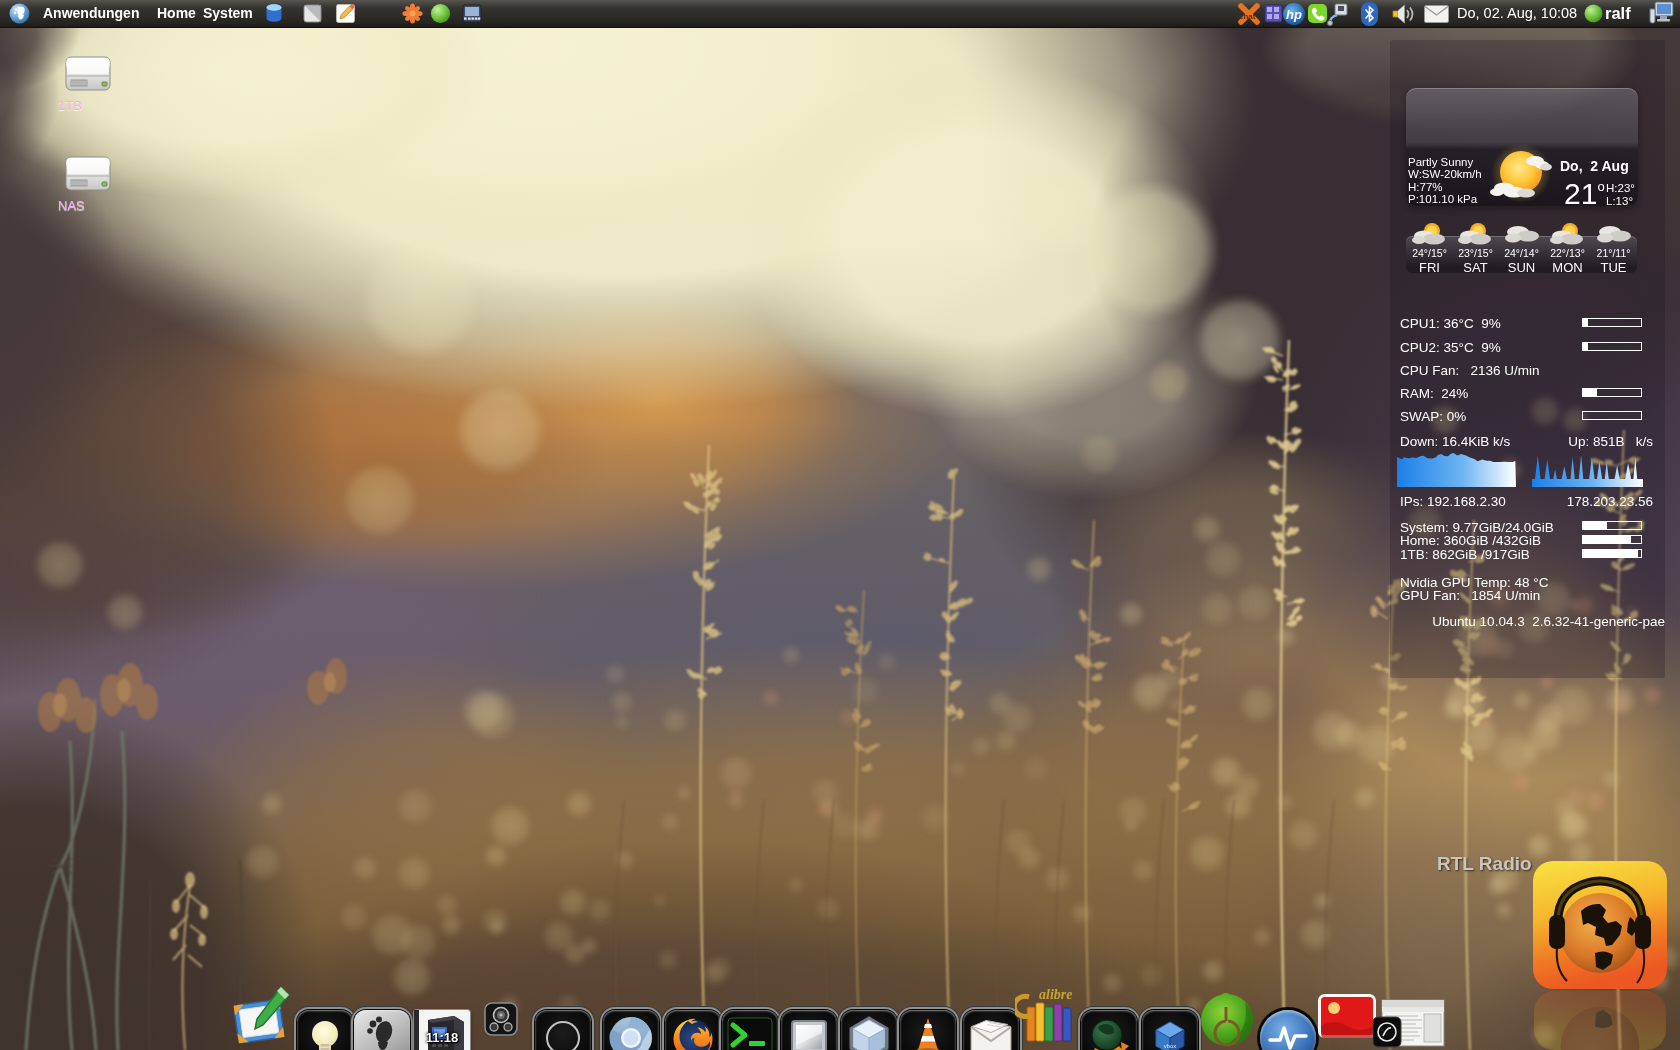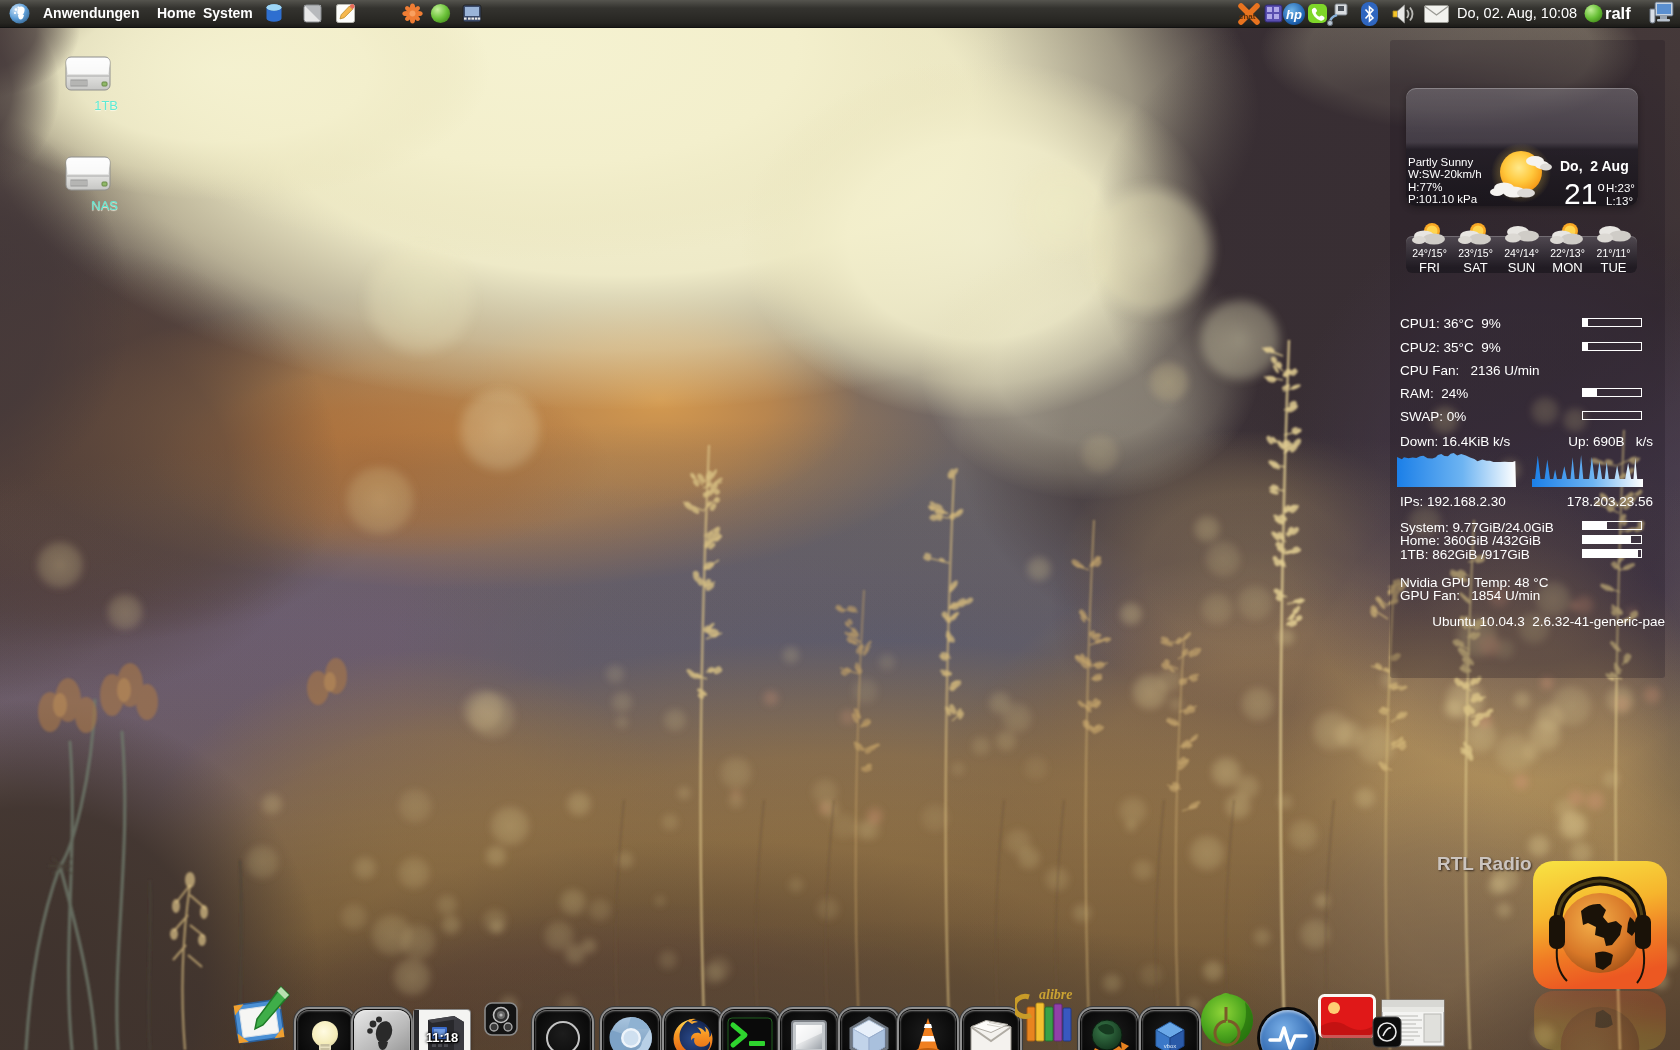--- a/index.html
+++ b/index.html
@@ -3,21 +3,21 @@
 <style>
 html,body{margin:0;padding:0;}
 body{width:1680px;height:1050px;overflow:hidden;position:relative;
  font-family:"Liberation Sans",sans-serif;background:#000;}
 #wall{position:absolute;left:0;top:0;width:1680px;height:1050px;}
 #panel{position:absolute;left:0;top:0;width:1680px;height:27px;
  background:linear-gradient(#55544e,#34332f 30%,#262521 85%,#1b1a17);
  border-bottom:1px solid #111;}
 .ptxt{position:absolute;top:5px;color:#fff;font-size:14px;font-weight:bold;}
 .abs{position:absolute;}
-.lbl{position:absolute;color:#5eead4;font-size:13px;text-align:right;
+.lbl{position:absolute;color:#f0abfc;font-size:13px;text-align:left;
  text-shadow:0 1px 1px rgba(255,255,240,.75);}
 #conky{position:absolute;left:1390px;top:40px;width:275px;height:638px;
  background:rgba(22,16,28,.25);border-radius:3px;}
 .ck{position:absolute;color:#fff;font-size:13.5px;white-space:pre;}
 .bar{position:absolute;width:58px;height:7px;border:1px solid #fff;}
 .bar>div{height:7px;background:#fff;}
 #dock{position:absolute;left:0;top:980px;width:1680px;height:70px;}
 .dk{position:absolute;top:10px;width:56px;height:56px;border-radius:12px;
  background:radial-gradient(circle at 50% 42%,#1d1d1d 0%,#0a0a0a 65%,#000 100%);
  box-shadow:0 0 0 1px #0a0a0a, 0 0 0 3px #8f8f8f, 0 0 0 4px #3a3a3a, 0 2px 5px rgba(0,0,0,.7),
@@ -1348,21 +1348,21 @@
 <svg class="abs" style="left:204px;top:180px" width="40" height="30" viewBox="0 0 40 30">
       <use href="#wcl"></use>
     </svg>
 
 <div class="ck" style="left:10px;top:276px">CPU1: 36°C  9%</div>
 <div class="ck" style="left:10px;top:300px">CPU2: 35°C  9%</div>
 <div class="ck" style="left:10px;top:323px">CPU Fan:   2136 U/min</div>
 <div class="ck" style="left:10px;top:346px">RAM:  24%</div>
 <div class="ck" style="left:10px;top:369px">SWAP: 0%</div>
 <div class="ck" style="left:10px;top:394px">Down: 16.4KiB k/s</div>
-<div class="ck" style="right:12px;top:394px">Up: 690B   k/s</div>
+<div class="ck" style="right:12px;top:394px">Up: 851B   k/s</div>
 <div class="ck" style="left:10px;top:454px">IPs: 192.168.2.30</div>
 <div class="ck" style="right:12px;top:454px">178.203.23.56</div>
 <div class="ck" style="left:10px;top:480px">System: 9.77GiB/24.0GiB</div>
 <div class="ck" style="left:10px;top:493px">Home: 360GiB /432GiB</div>
 <div class="ck" style="left:10px;top:507px">1TB: 862GiB /917GiB</div>
 <div class="ck" style="left:10px;top:535px">Nvidia GPU Temp: 48 °C</div>
 <div class="ck" style="left:10px;top:548px">GPU Fan:   1854 U/min</div>
 <div class="ck" style="left:0;top:574px;width:100%;text-align:right">Ubuntu 10.04.3  2.6.32-41-generic-pae</div>
 <div class="bar" style="left:192px;top:278px">
       <div style="width:9%"></div>

